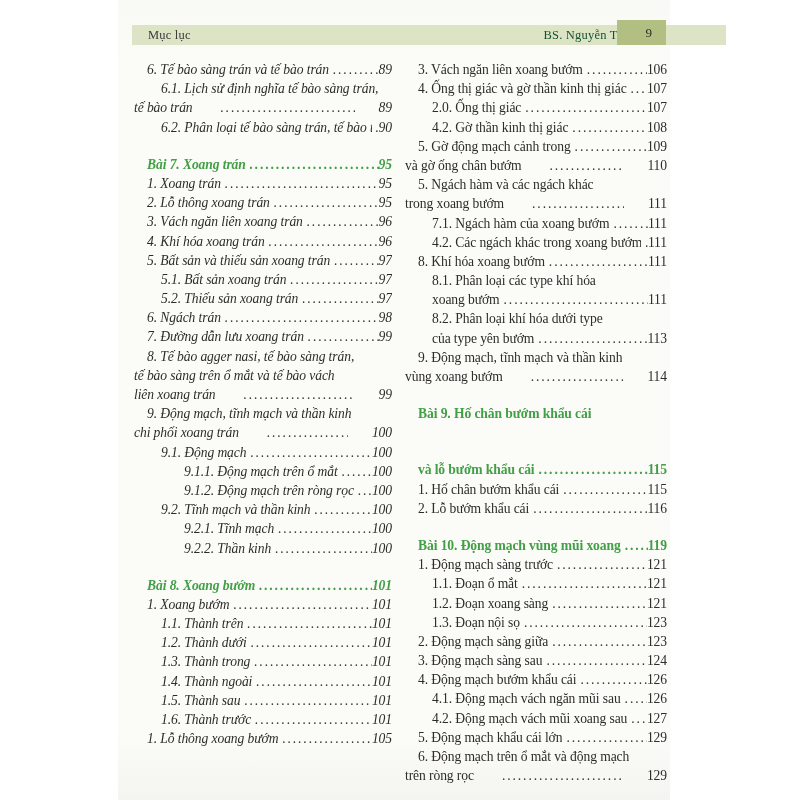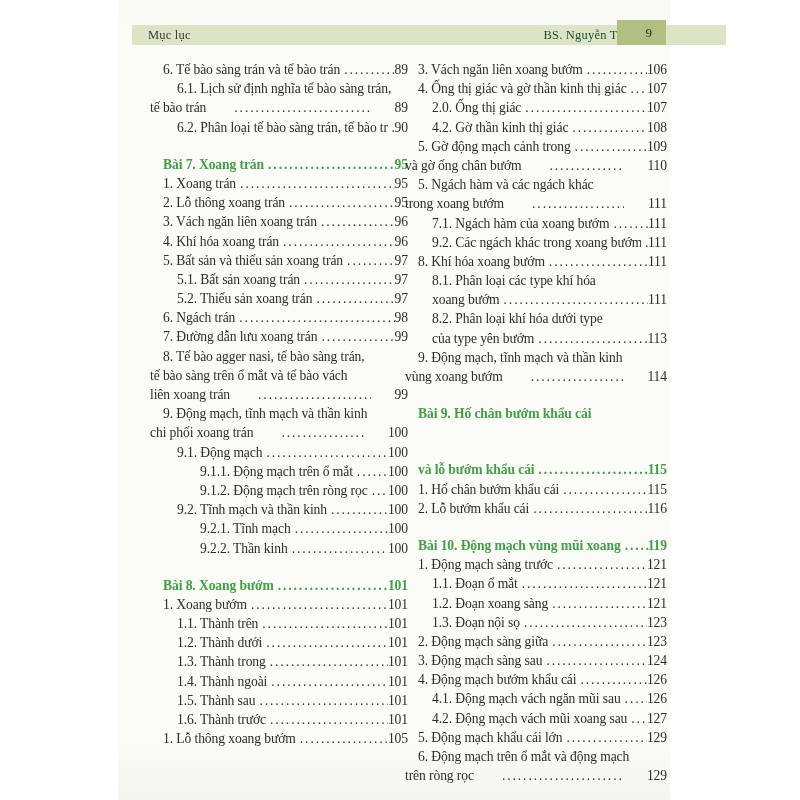--- a/index.html
+++ b/index.html
@@ -25,21 +25,21 @@
     background:var(--badge,#b1bf82);
     display:flex;align-items:center;justify-content:flex-end;
     padding-right:14px;box-sizing:border-box;
     font-size:13px;color:#2d2d2a;
   }
   .col{
     position:absolute;top:60px;
     font-size:13.6px;line-height:19.2px;color:var(--text,#2e2c29);
     letter-spacing:-0.1px;
   }
-  .col-left{left:32px;width:258px;}
+  .col-left{left:16px;width:258px;font-style:italic;}
   .col-right{left:287px;width:262px;}
   .row{
     display:flex;align-items:baseline;
     height:19.2px;overflow:hidden;white-space:nowrap;
   }
   .row.gap{margin-top:18px;}
   
   .s-l1{padding-left:13px;}
   .s-l2{padding-left:27px;}
   .s-l3{padding-left:50px;}
@@ -270,21 +270,21 @@
           <span class="t">trong xoang bướm</span>
           <span class="leader">............................................................................................................................................</span>
           <span class="pg">111</span>
         </div>
         <div class="row s-l2">
           <span class="t">7.1. Ngách hàm của xoang bướm</span>
           <span class="leader">............................................................................................................................................</span>
           <span class="pg">111</span>
         </div>
         <div class="row s-l2">
-          <span class="t">9.2. Các ngách khác trong xoang bướm</span>
+          <span class="t">4.2. Các ngách khác trong xoang bướm</span>
           <span class="leader">............................................................................................................................................</span>
           <span class="pg">111</span>
         </div>
         <div class="row s-l1">
           <span class="t">8. Khí hóa xoang bướm</span>
           <span class="leader">............................................................................................................................................</span>
           <span class="pg">111</span>
         </div>
         <div class="row s-l2">
           <span class="t">8.1. Phân loại các type khí hóa</span>

